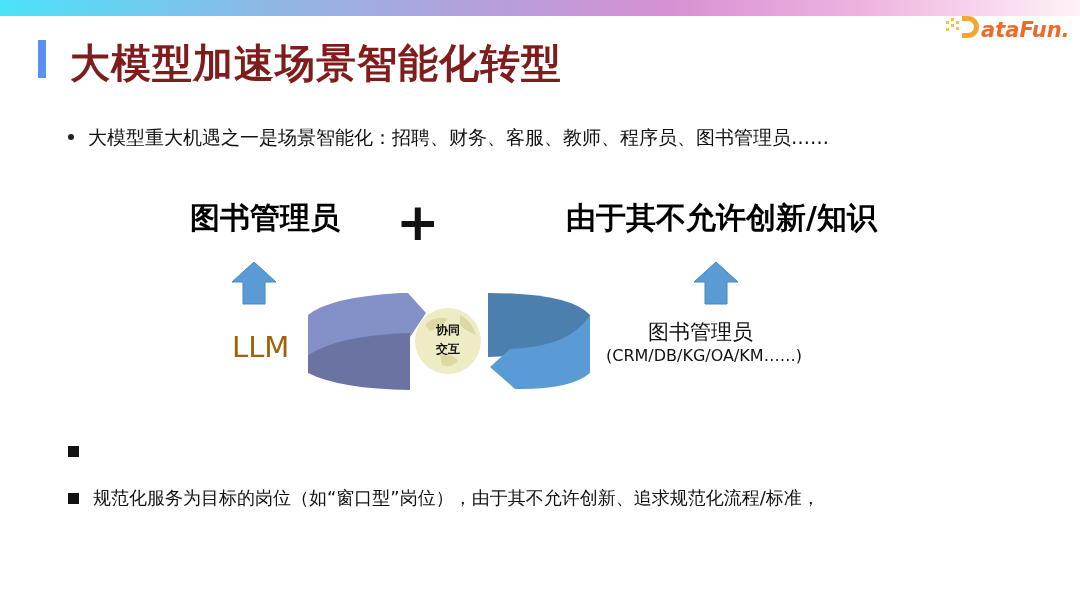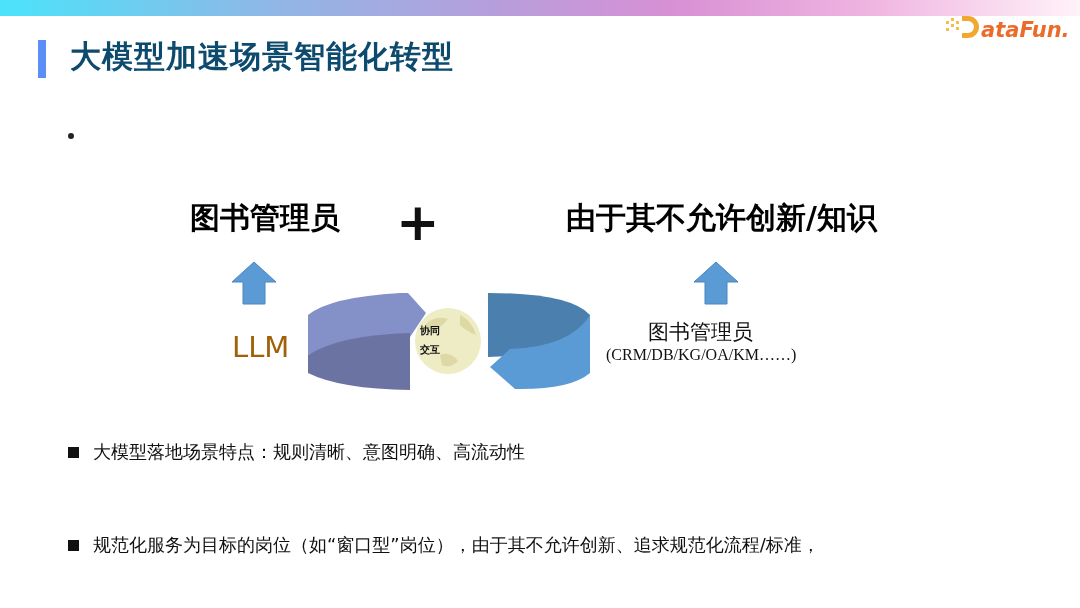--- a/index.html
+++ b/index.html
@@ -2,38 +2,38 @@
 <html><head>
   <meta charset="utf-8">
   <style>
     html, body { margin:0; padding:0; }
     body { width:1080px; height:608px; position:relative; background:#ffffff; overflow:hidden;
       font-family: "DejaVu Sans", "Liberation Sans", sans-serif; color:#111; }
     .topbar { position:absolute; left:0; top:0; width:1080px; height:16px;
       background: linear-gradient(90deg, #4be3fa 0%, #8fb7e6 25%, #b59fdc 45%, #d790d4 62%, #efb3e0 80%, #fff2f8 100%); }
     .logo { position:absolute; left:944px; top:12px; height:30px; width:130px; }
     .title-bar { position:absolute; left:38px; top:40px; width:8px; height:38px; background:#5b8ff5; }
-    .title { position:absolute; left:70px; top:36px; font-size:31px; font-weight:bold; letter-spacing:1px; color:#0c4a6e; }
+    .title { position:absolute; left:70px; top:36px; font-size:40px; font-weight:bold; letter-spacing:1px; color:#7f1d1d; }
     .bullet1 { position:absolute; left:68px; top:125px; font-size:19px; color:#111; }
     .bullet1 .dot { display:inline-block; width:6px; height:6px; border-radius:50%; background:#222; margin-right:14px; vertical-align:middle; position:relative; top:-2px; }
     .heading { position:absolute; font-size:30px; font-weight:bold; color:#000; }
     .h-left { left:190px; top:198px; }
     .h-right { left:566px; top:198px; }
     .plus { position:absolute; left:396px; top:196px; font-size:52px; font-weight:bold; line-height:52px; color:#111; }
     .arrow { position:absolute; width:48px; height:46px; }
     .arrow-left { left:230px; top:260px; }
     .arrow-right { left:692px; top:260px; }
     .llm { position:absolute; left:232px; top:330px; font-size:29px; color:#a16207; }
     .sys-title { position:absolute; left:648px; top:318px; font-size:21px; color:#111; }
-    .sys-sub { position:absolute; left:606px; top:346px; font-size:16px; color:#111;font-family:Liberation Serif, serif; }
+    .sys-sub { position:absolute; left:606px; top:346px; font-size:16px; color:#111; }
     .cycle { position:absolute; left:300px; top:285px; width:300px; height:115px; }
-    .globe-text { position:absolute; left:420px; top:321px; width:56px; font-size:10px; font-weight:bold; line-height:19px; color:#111; }
+    .globe-text { position:absolute; left:420px; top:321px; width:56px; text-align:center; font-size:12px; font-weight:bold; line-height:19px; color:#111; }
     .sq { display:inline-block; width:11px; height:11px; background:#111; margin-right:14px; position:relative; top:0px; }
     .b2 { position:absolute; left:68px; top:440px; font-size:18px; color:#111; }
-    .b3 { position:absolute; left:68px; top:484px; font-size:18px; color:#111; line-height:28px;margin-top:47px; }
+    .b3 { position:absolute; left:68px; top:484px; font-size:18px; color:#111; line-height:28px; }
     .b3 .line2 { display:block; padding-left:25px; }
   </style>
 </head>
 <body>
 
 <div class="topbar"></div>
 
 <svg class="logo" viewBox="0 0 130 30">
   <g fill="#f5c04a">
     <rect x="2" y="9" width="3" height="3"></rect>
@@ -44,21 +44,21 @@
       <rect x="12" y="15" width="3" height="3"></rect>
   </g>
   <path d="M18 4 h6 a11 11 0 0 1 0 22 h-6 v-5 h6 a6 6 0 0 0 0 -12 h-6 z" fill="#f0a830"></path>
   <text x="37" y="25" font-family="DejaVu Sans, sans-serif" font-size="21" font-weight="bold" font-style="italic" fill="#ec6b2a">ataFun.</text>
 </svg>
 
 <div class="title-bar"></div>
 <div class="title">大模型加速场景智能化转型</div>
 
 <div class="bullet1">
-  <span class="dot"></span>
+  <span class="dot"></span><span>大模型重大机遇之一是场景智能化：招聘、财务、客服、教师、程序员、图书管理员……</span>
 </div>
 
 <div class="heading h-left">图书管理员</div>
 <div class="plus">+</div>
 <div class="heading h-right">由于其不允许创新/知识</div>
 
 <svg class="arrow arrow-left" viewBox="0 0 48 46">
   <path d="M24 2 L46 22 L35 22 L35 44 L13 44 L13 22 L2 22 Z" fill="#5b9bd5" stroke="#4a86be" stroke-width="1"></path>
 </svg>
 <svg class="arrow arrow-right" viewBox="0 0 48 46">
@@ -79,17 +79,17 @@
 
   <circle cx="148" cy="56" r="33" fill="#eeecc4"></circle>
   <path d="M125 40 Q135 30 148 34 Q140 44 130 46 Z M160 30 Q172 36 176 50 Q166 46 160 40 Z M140 70 Q150 66 158 76 Q150 84 142 80 Z" fill="#ddd8a4"></path>
 </svg>
 <div class="globe-text">
   <div>协同</div>
   <div>交互</div>
 </div>
 
 <div class="b2">
-  <span class="sq"></span><span>大模型落地场景特点：规则清晰、意图明确、高流动性</span>
+  <span class="sq"></span>
 </div>
 <div class="b3">
   <span class="sq"></span><span>规范化服务为目标的岗位（如“窗口型”岗位），由于其不允许创新、追求规范化流程/标准，</span>
 </div>
 
 </body></html>

